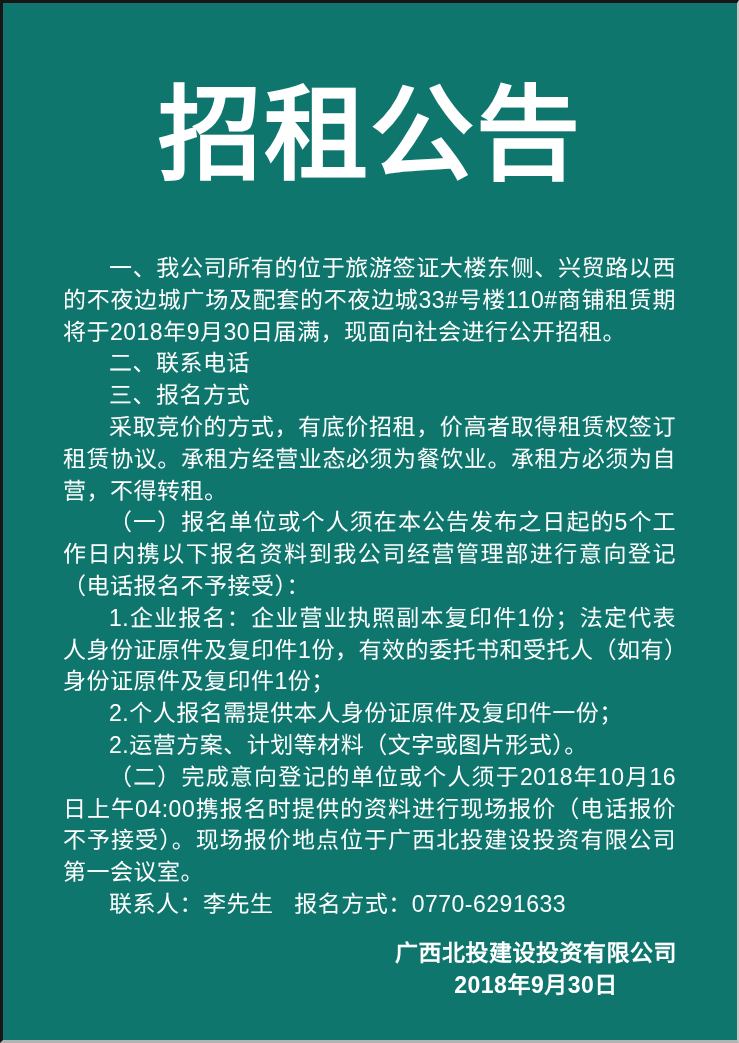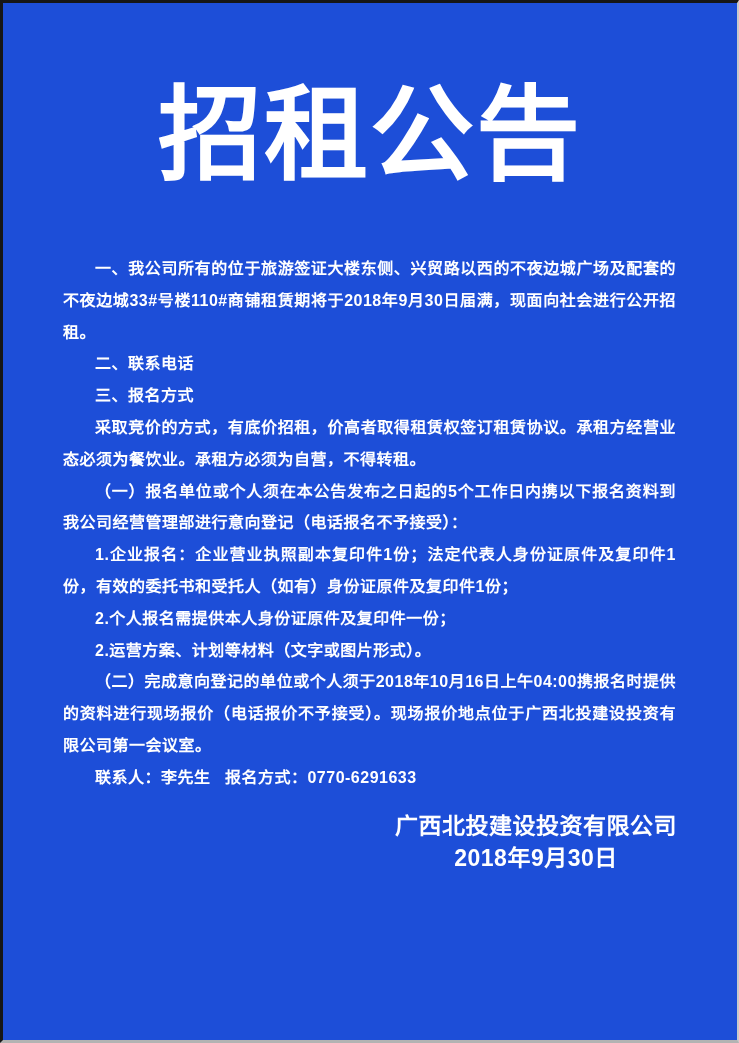--- a/index.html
+++ b/index.html
@@ -5,44 +5,44 @@
   html, body {
     margin: 0;
     padding: 0;
     background: #ffffff;
   }
   .poster {
     position: relative;
     box-sizing: border-box;
     width: 739px;
     height: 1043px;
-    background: #1d4ed8;
+    background: #0f766e;
     border-top: 3px solid #161616;
     border-left: 3px solid #161616;
     border-right: 2px solid #c9c9c9;
     border-bottom: 3px solid #b3b3b3;
     overflow: hidden;
     color: #ffffff;
     font-family: "Liberation Sans", "DejaVu Sans", sans-serif;
   }
   .poster-title {
     margin: 56px 0 0 0;
     text-align: center;
     font-family: "DejaVu Serif", "Liberation Serif", serif;
     font-weight: 900;
     font-size: 104px;
     line-height: 152px;
     letter-spacing: 2px;
     color: #ffffff;
   }
   .content {
     margin: 42px 61px 0 60px;
-    font-size: 16px;
+    font-size: 23px;
     line-height: 31.8px;
-    font-weight: bold;
+    font-weight: normal;
     text-align: justify;
     letter-spacing: 0.5px;
   }
   .content p {
     margin: 0;
     padding: 0;
     text-indent: 2em;
   }
   .contact-line .phone-label {
     margin-left: 0.9em;

